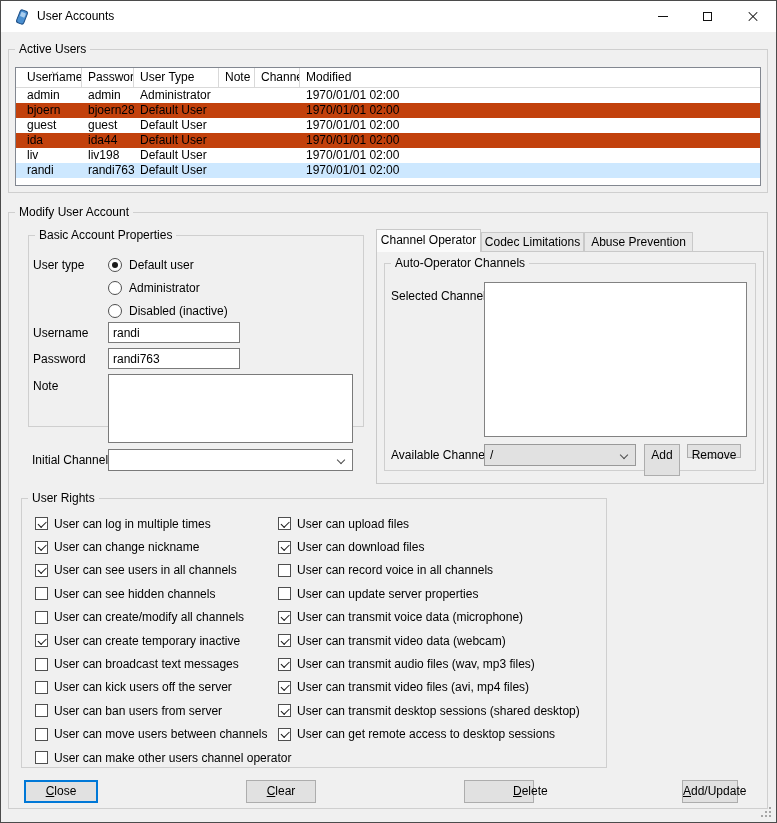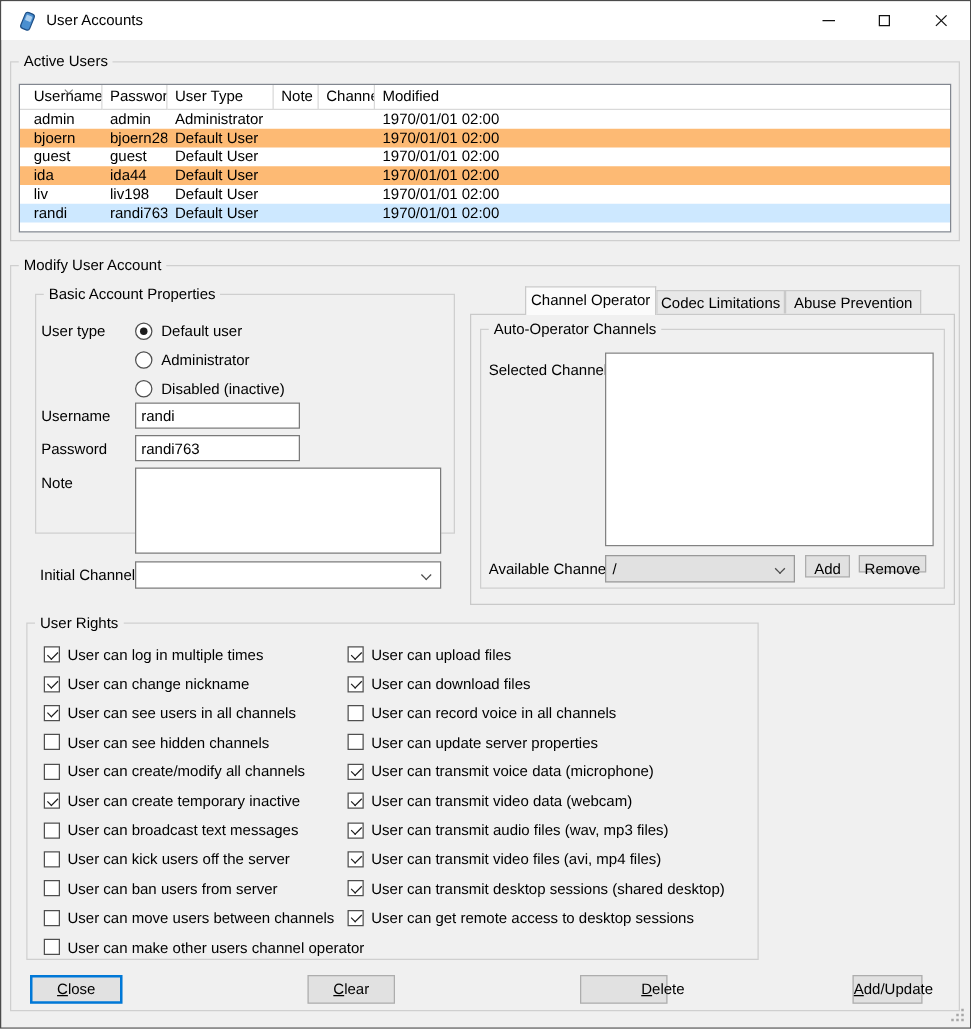--- a/index.html
+++ b/index.html
@@ -30,21 +30,21 @@
 
   
   .table{position:absolute;left:14px;top:66px;width:746px;height:119px;background:#fff;border:1px solid #828790;overflow:hidden;}
   .thead,.trow{display:grid;grid-template-columns:66px 52px 85px 36px 45px 1fr;}
   .thead{height:20px;}
   .hcell{position:relative;line-height:19px;padding-left:6px;border-right:1px solid #d9d9d9;border-bottom:1px solid #d9d9d9;white-space:nowrap;overflow:hidden;}
   .hcell:first-child{padding-left:11px;}
   .hcell:last-child{border-right:none;}
   .sort-ind{position:absolute;top:1px;left:36px;width:6px;height:6px;border-right:1px solid #6e6e6e;border-bottom:1px solid #6e6e6e;transform:rotate(45deg) scale(0.8);}
   .trow{height:15px;}
-  .trow.alt{background:#fdba74;}
+  .trow.alt{background:#c2410c;}
   .trow.sel{background:#cde8ff;}
   .tcell{line-height:15px;padding-left:6px;white-space:nowrap;overflow:hidden;}
   .tcell:first-child{padding-left:11px;}
 
   
   .lbl{position:absolute;line-height:15px;white-space:nowrap;}
   .tinput{position:absolute;border:1px solid #7a7a7a;background:#fff;font:inherit;padding:0 4px;margin:0;outline:none;}
   .tarea{position:absolute;border:1px solid #7a7a7a;background:#fff;font:inherit;resize:none;outline:none;}
   .combo{position:absolute;border:1px solid #7a7a7a;background:#fff;line-height:20px;padding-left:5px;}
   .combo .chev{position:absolute;right:8px;top:7px;width:6px;height:6px;border-right:1px solid #4c4c4c;border-bottom:1px solid #4c4c4c;transform:rotate(45deg);}
@@ -58,31 +58,31 @@
 
   .cb-col{position:absolute;top:511px;}
   .cb-col.left{left:34px;width:238px;}
   .cb-col.right{left:277px;width:340px;}
   .cb-row{display:flex;align-items:center;height:23.4px;gap:6px;}
   .cb{width:13px;height:13px;border:1px solid #4f4f4f;background:#fff;position:relative;flex:0 0 auto;}
   .cb.on::after{content:"";position:absolute;left:1.5px;top:2.5px;width:7px;height:3.5px;border-left:1.6px solid #1b1b1b;border-bottom:1.6px solid #1b1b1b;transform:rotate(-45deg);}
   .cb-row .cbl{white-space:nowrap;}
 
   
-  .tab{position:absolute;border:1px solid #c9c9c9;text-align:center;white-space:nowrap;overflow:hidden;margin-left:44px;}
+  .tab{position:absolute;border:1px solid #c9c9c9;text-align:center;white-space:nowrap;overflow:hidden;}
   .tab.inactive{top:231px;height:19px;background:#e8e8e8;line-height:18px;border-bottom:none;}
   .tab.active{top:228px;height:23px;background:#fbfbfb;line-height:21px;border-bottom:none;z-index:3;}
   .tab.t0{left:375px;width:105px;} .tab.t1{left:480px;width:103px;} .tab.t2{left:583px;width:109px;}
   .tabpane{position:absolute;left:375px;top:250px;width:388px;height:233px;border:1px solid #c9c9c9;background:#f0f0f0;}
 
   
   .btn{position:absolute;height:23px;background:#e1e1e1;border:1px solid #adadad;text-align:center;line-height:21px;cursor:default;white-space:nowrap;}
   .btn.default{border:2px solid #0078d7;line-height:19px;}
   .btn u{text-decoration:underline;}
-  .btn-add{left:643px;top:443px;width:36px;height:18px;line-height:20px;}
+  .btn-add{left:643px;top:443px;width:36px;height:32px;line-height:20px;}
   .btn-remove{left:686px;top:443px;width:54px;height:14px;line-height:20px;}
   .btn-close{left:23px;top:779px;width:74px;}
   .btn-clear{left:245px;top:779px;width:70px;}
   .btn-delete{left:463px;top:779px;width:70px;padding-left:48px;}
   .btn-addupdate{left:681px;top:779px;width:56px;}
 
   
   .grip{position:absolute;right:4px;bottom:4px;width:11px;height:11px;}
   .grip::after{content:"";position:absolute;left:0;top:0;width:2px;height:2px;background:transparent;
     box-shadow:8px 0 #a6a6a6,8px 4px #a6a6a6,8px 8px #a6a6a6,4px 4px #a6a6a6,4px 8px #a6a6a6,0 8px #a6a6a6;}

